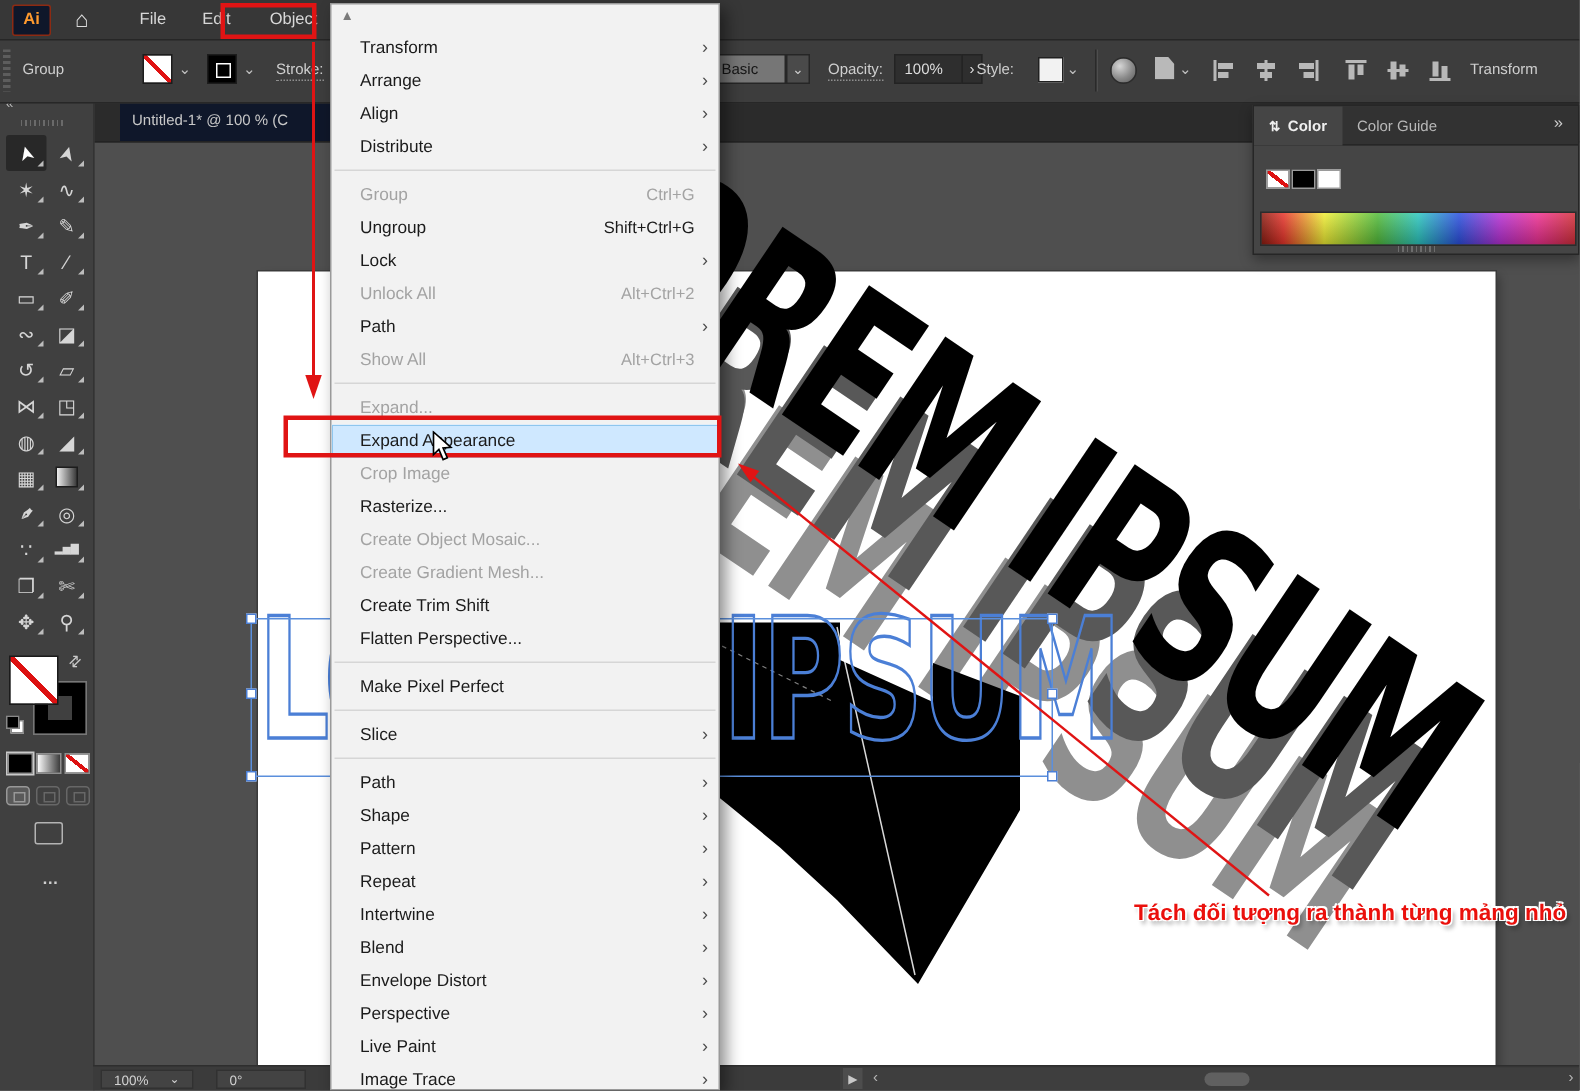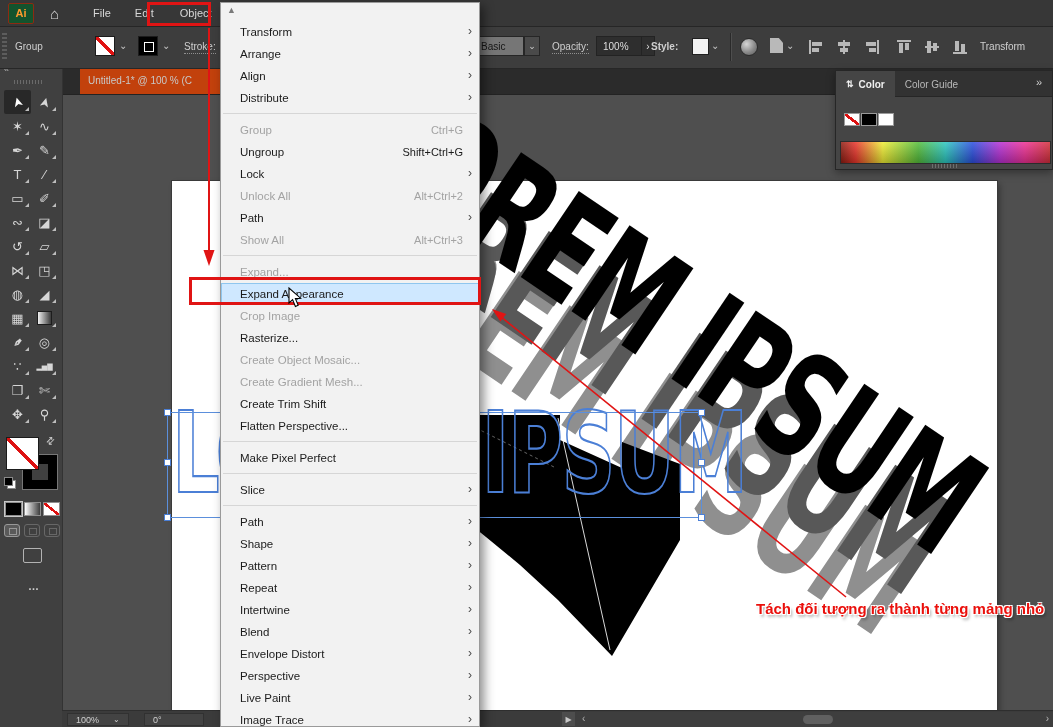--- a/index.html
+++ b/index.html
@@ -1,21 +1,21 @@
 <!DOCTYPE html>
 <html><head>
 <meta charset="utf-8">
 <style>
   html,body{margin:0;padding:0;background:#222;}
   .app{position:relative;width:1053px;height:727px;overflow:hidden;background:#4f4f4f;
        font-family:"Liberation Sans",sans-serif;-webkit-font-smoothing:antialiased;}
 
   
   .menubar{position:absolute;left:0;top:0;width:1053px;height:26px;background:#373737;border-bottom:1px solid #262626;z-index:22;display:flex;align-items:center;}
-  .ai-logo{width:24px;height:19px;margin-left:8px;background:#14532d;border:1px solid #8d2a12;border-radius:2px;color:#ff9a2e;font-size:11px;font-weight:bold;display:flex;align-items:center;justify-content:center;}
+  .ai-logo{width:24px;height:19px;margin-left:8px;background:#0f172a;border:1px solid #8d2a12;border-radius:2px;color:#ff9a2e;font-size:11px;font-weight:bold;display:flex;align-items:center;justify-content:center;}
   .home-ic{color:#dcdcdc;font-size:15px;margin-left:16px;}
   .mb-item{color:#d8d8d8;font-size:11px;padding:0 12px;height:26px;display:flex;align-items:center;}
   .mb-item.object{padding:0 14px;}
 
   
   .controlbar{position:absolute;left:0;top:27px;width:1053px;height:41px;background:#3d3d3d;border-bottom:1px solid #272727;z-index:21;}
   .cb-grip{position:absolute;left:2px;top:6px;width:5px;height:28px;background:repeating-linear-gradient(180deg,#5d5d5d 0 2px,transparent 2px 4px);}
   .cb-label{position:absolute;top:14px;color:#cfcfcf;font-size:10px;}
   .cb-link{border-bottom:1px dotted #8f8f8f;padding-bottom:1px;text-align:center;}
   .chip{position:absolute;top:9px;width:20px;height:20px;border:1px solid #1c1c1c;box-sizing:border-box;}
@@ -27,21 +27,21 @@
   .basic-chev{position:absolute;left:524px;top:9px;width:16px;height:20px;background:#4a4a4a;border:1px solid #262626;color:#d0d0d0;font-size:9px;display:flex;align-items:center;justify-content:center;box-sizing:border-box;}
   .val-box{position:absolute;top:9px;height:20px;background:#2e2e2e;border:1px solid #232323;color:#dedede;font-size:10px;display:flex;align-items:center;padding-left:6px;box-sizing:border-box;}
   .cb-sep{position:absolute;top:6px;width:1px;height:28px;background:#2a2a2a;box-shadow:1px 0 0 #4e4e4e;}
   .globe{position:absolute;left:722px;top:11px;width:16px;height:16px;border-radius:50%;background:radial-gradient(circle at 35% 32%,#d6d6d6,#8a8a8a 55%,#575757);border:1px solid #2c2c2c;}
   .docic{position:absolute;left:752px;top:11px;width:13px;height:15px;background:#b9b9b9;clip-path:polygon(0 0,68% 0,100% 32%,100% 100%,0 100%);}
   .alic{position:absolute;top:12px;width:16px;height:16px;}
   .style-chip{position:absolute;left:664px;top:11px;width:15px;height:15px;background:#f2f2f2;border:1px solid #202020;}
 
   
   .tabbar{position:absolute;left:62px;top:68px;width:991px;height:26px;background:#2b2b2b;border-bottom:1px solid #232323;z-index:12;}
-  .doctab{position:absolute;left:18px;top:0;width:162px;height:26px;background:#c2410c;border-right:1px solid #242424;color:#c8c8c8;font-size:10px;line-height:26px;padding-left:8px;white-space:nowrap;overflow:hidden;box-sizing:border-box;}
+  .doctab{position:absolute;left:18px;top:0;width:162px;height:26px;background:#0f172a;border-right:1px solid #242424;color:#c8c8c8;font-size:10px;line-height:26px;padding-left:8px;white-space:nowrap;overflow:hidden;box-sizing:border-box;}
 
   
   .toolbar{position:absolute;left:0;top:62px;width:62px;height:665px;background:#404040;border-right:1px solid #333;z-index:14;}
   .tb-collapse{position:absolute;left:4px;top:2px;color:#bdbdbd;font-size:9px;}
   .tb-dots{position:absolute;left:14px;top:18px;width:30px;height:4px;background:repeating-linear-gradient(90deg,#6a6a6a 0 1px,transparent 1px 3px);}
   .tools{position:absolute;left:4px;top:28px;display:grid;grid-template-columns:27px 27px;}
   .tool{position:relative;width:27px;height:24px;display:flex;align-items:center;justify-content:center;color:#d6d6d6;font-size:13px;}
   .tool.active{background:#282828;border-radius:2px;color:#fff;}
   .tool::after{content:"";position:absolute;right:2px;bottom:3px;border-left:4px solid transparent;border-bottom:4px solid #bdbdbd;}
   .tool .g{display:inline-block;line-height:1;}
@@ -160,21 +160,21 @@
     <div class="chip strokeblk" style="left:138px;"></div>
     <div class="cb-chev" style="left:162px;">⌄</div>
     <div class="cb-label cb-link" style="left:184px;">Stroke:</div>
     <div class="basic-box">Basic</div>
     <div class="basic-chev">⌄</div>
     <div class="cb-label cb-link" style="left:552px;">Opacity:</div>
     <div class="val-box" style="left:596px;width:46px;">100%</div>
     <div class="val-box" style="left:641px;width:14px;justify-content:center;padding-left:0;">›</div>
 
     <div class="cb-label" style="left:660px;top:14px;"></div>
-    <div class="cb-label" style="left:651px;font-weight:bold;">Style:</div>
+    <div class="cb-label" style="left:651px;">Style:</div>
     <div class="style-chip" style="left:692px;"></div>
     <div class="cb-chev" style="left:711px;">⌄</div>
     <div class="cb-sep" style="left:730px;"></div>
     <div class="globe" style="left:740px;"></div>
     <div class="docic" style="left:770px;"></div>
     <div class="cb-chev" style="left:786px;">⌄</div>
     <svg class="alic" style="left:808px;" viewBox="0 0 16 16" fill="#b8b8b8">
         <rect x="1" y="1" width="2" height="14"></rect>
         <rect x="4" y="3" width="10" height="4"></rect>
         <rect x="4" y="9" width="7" height="4"></rect>

